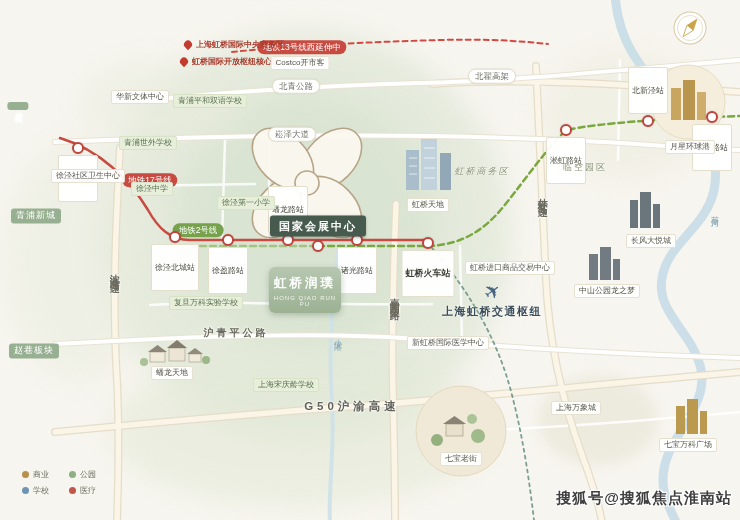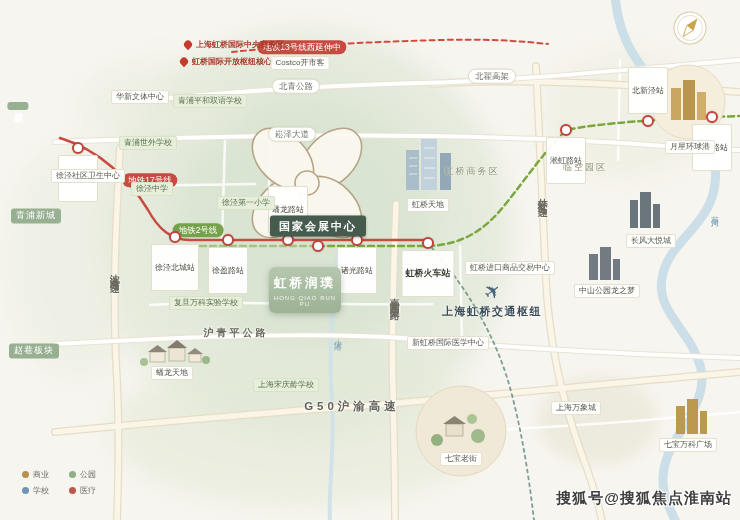--- a/index.html
+++ b/index.html
@@ -285,21 +285,21 @@
       <div class="lbl l-poig" style="left: 148px; top: 115px; margin-top: 28px;">青浦世外学校</div>
       <div class="lbl l-poig" style="left: 152px; top: 189px;">徐泾中学</div>
       <div class="lbl l-poig" style="left: 246px; top: 203px;">徐泾第一小学</div>
       <div class="lbl l-poig" style="left: 206px; top: 303px;">复旦万科实验学校</div>
       <div class="lbl l-poig" style="left: 286px; top: 385px;">上海宋庆龄学校</div>
       <div class="lbl l-district" style="left: 36px; top: 216px;">青浦新城</div>
       <div class="lbl l-district" style="left: 34px; top: 351px;">赵巷板块</div>
       <div class="lbl l-district vert" style="left: 18px; top: 106px;">华新板块</div>
       <div class="lbl l-blue vert" style="left: 337px; top: 335px;">小涞港</div>
       <div class="lbl l-blue vert" style="left: 714px; top: 212px;">苏州河</div>
-      <div class="lbl l-area" style="left: 472px; top: 172px;">虹桥商务区</div>
+      <div class="lbl l-area" style="left: 482px; top: 172px; font-style: italic;">虹桥商务区</div>
       <div class="lbl l-area" style="left: 585px; top: 168px;">临空园区</div>
     </div>
 
   <div class="landmark" style="left:318px;top:226px">国家会展中心</div>
 
   <div class="project" style="left:305px;top:290px">
     <div class="project-name">虹桥润璞</div>
     <div class="project-sub">HONG QIAO RUN PU</div>
   </div>
 

